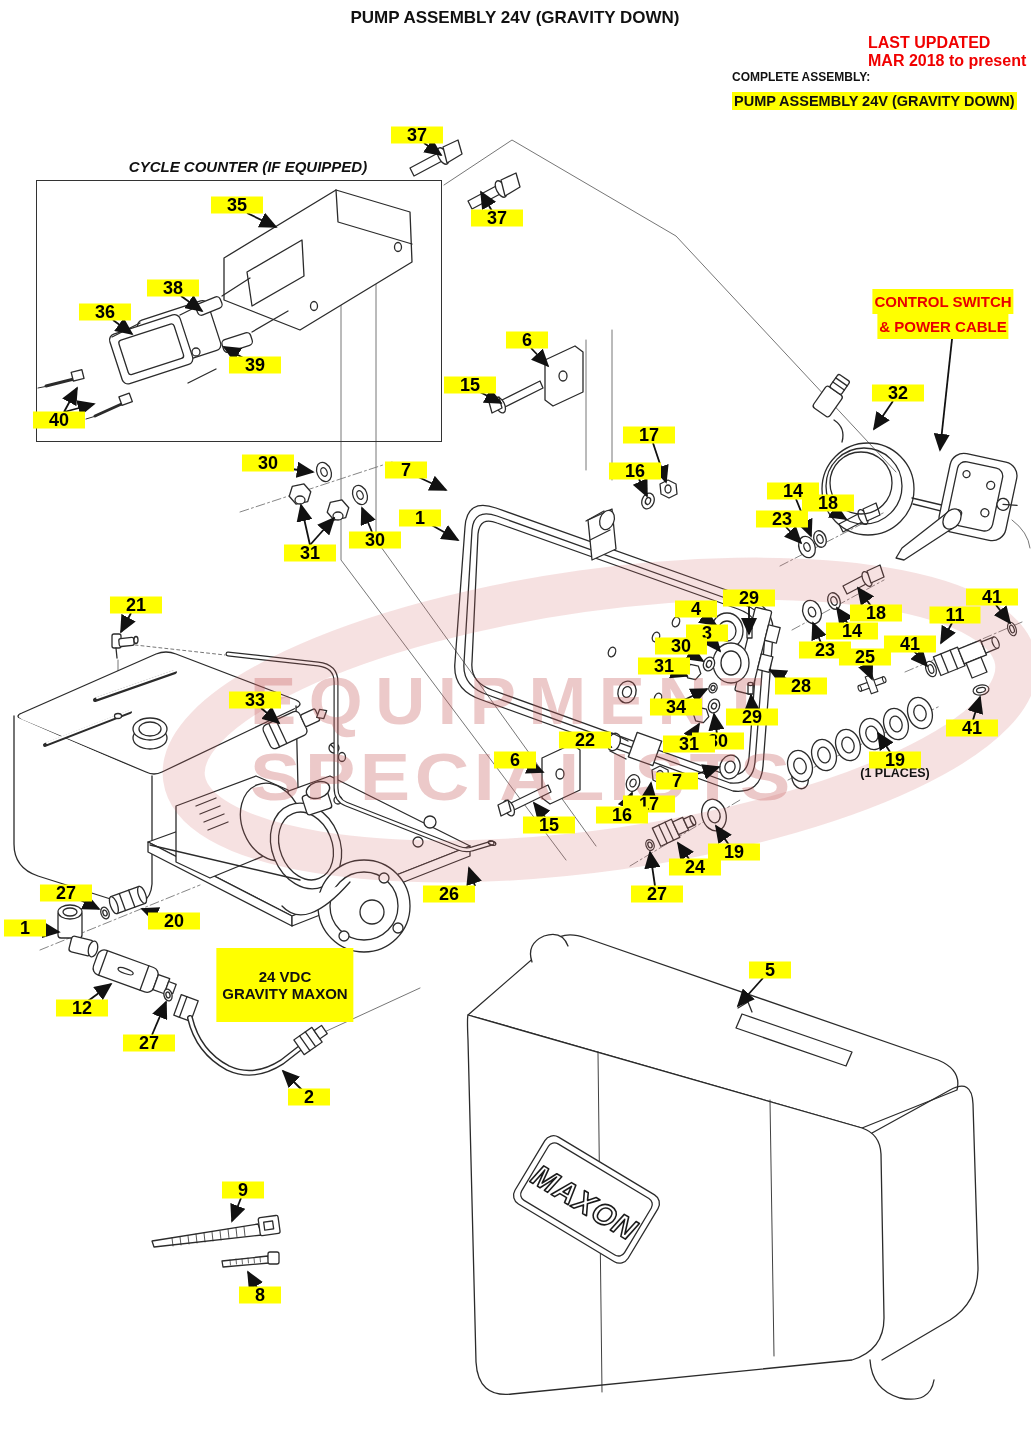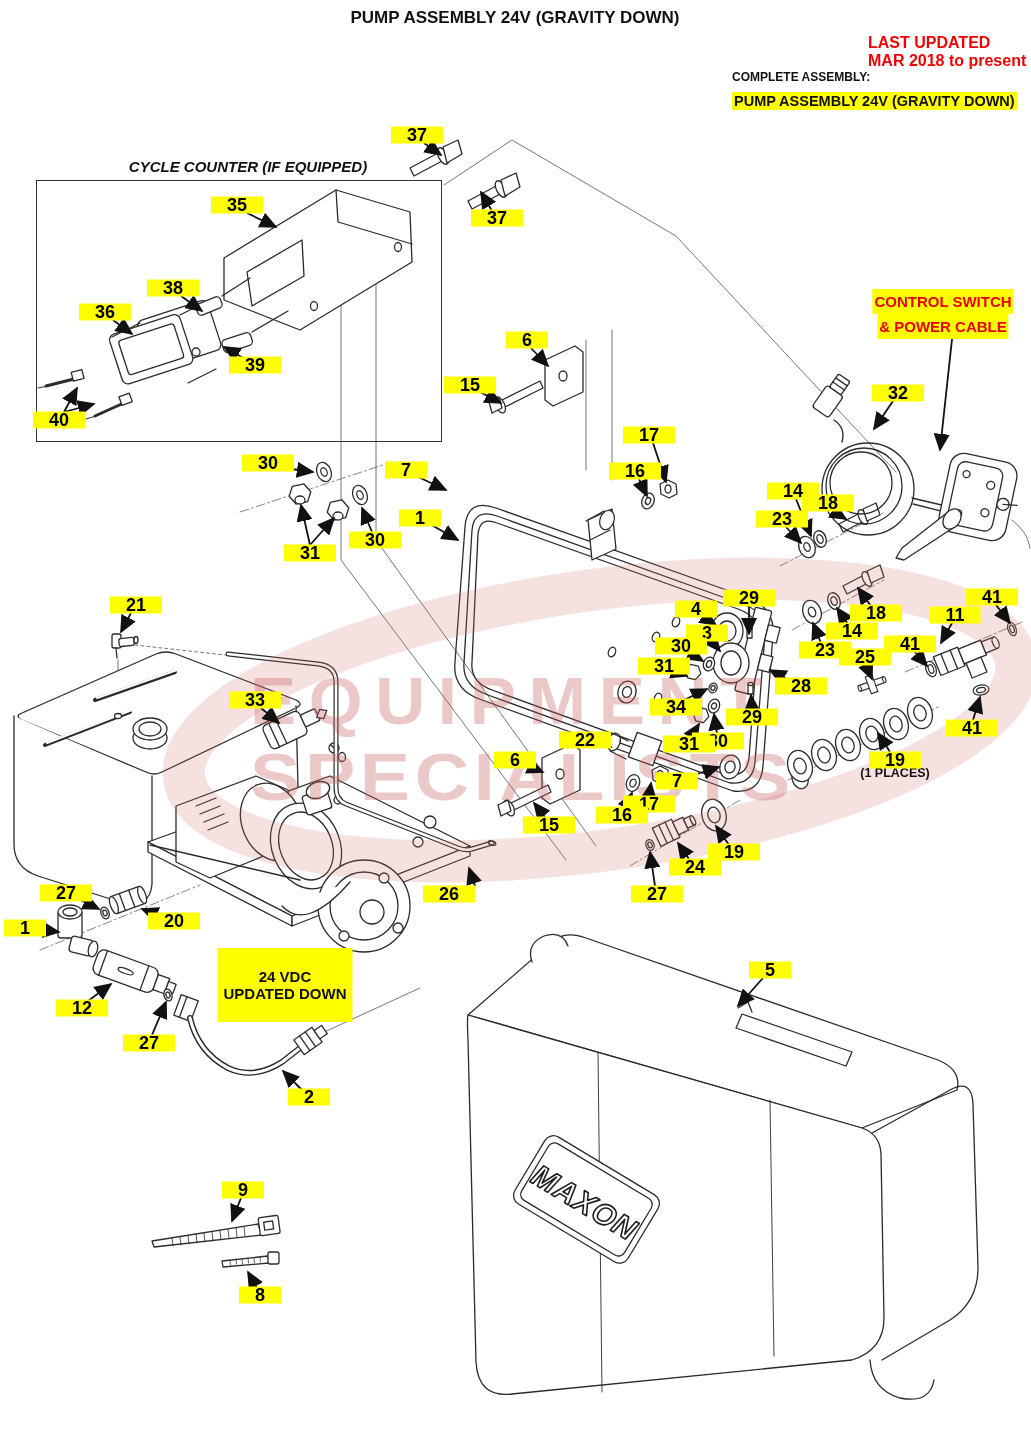--- a/index.html
+++ b/index.html
@@ -555,21 +555,21 @@
 <div class="cycle-title">CYCLE COUNTER (IF EQUIPPED)</div>
 <div class="cycle-box"></div>
 
 <div class="ctrl-switch">
   <span>CONTROL SWITCH</span><br>
   <span>&amp; POWER CABLE</span>
 </div>
 
 <div class="pump-label">
   <div>24 VDC</div>
-  <div>UPDATED DOWN</div>
+  <div>GRAVITY MAXON</div>
 </div>
 
 <div class="places-note">(1 PLACES)</div>
 
 <div class="co" style="left:417px;top:135px">37</div>
 <div class="co" style="left:497px;top:218px">37</div>
 <div class="co" style="left:237px;top:205px">35</div>
 <div class="co" style="left:173px;top:288px">38</div>
 <div class="co" style="left:105px;top:312px">36</div>
 <div class="co" style="left:255px;top:365px">39</div>

